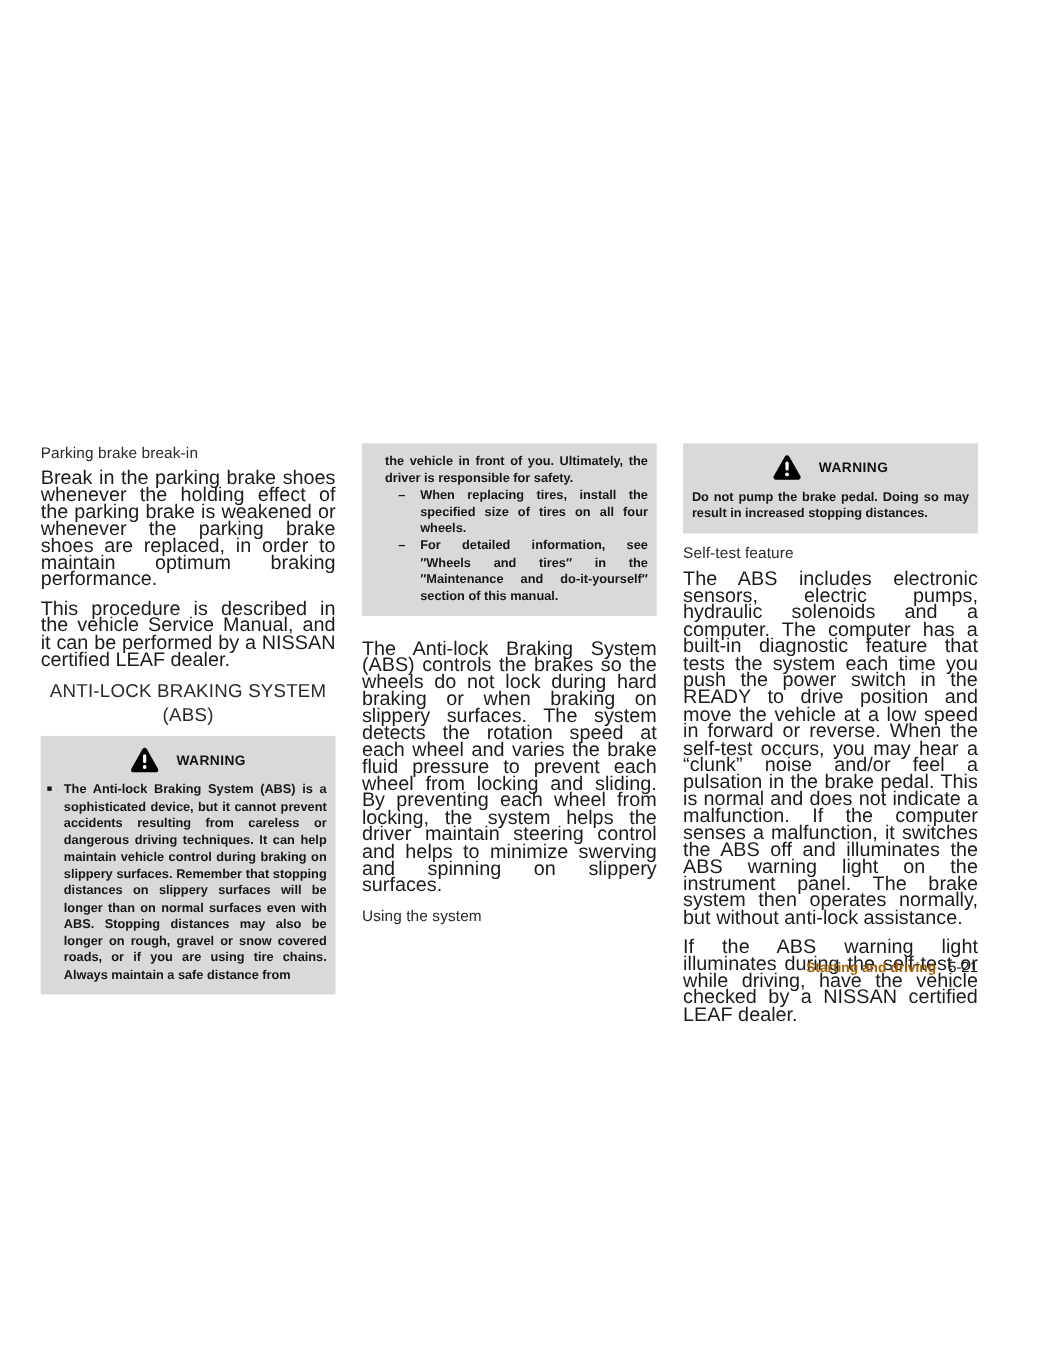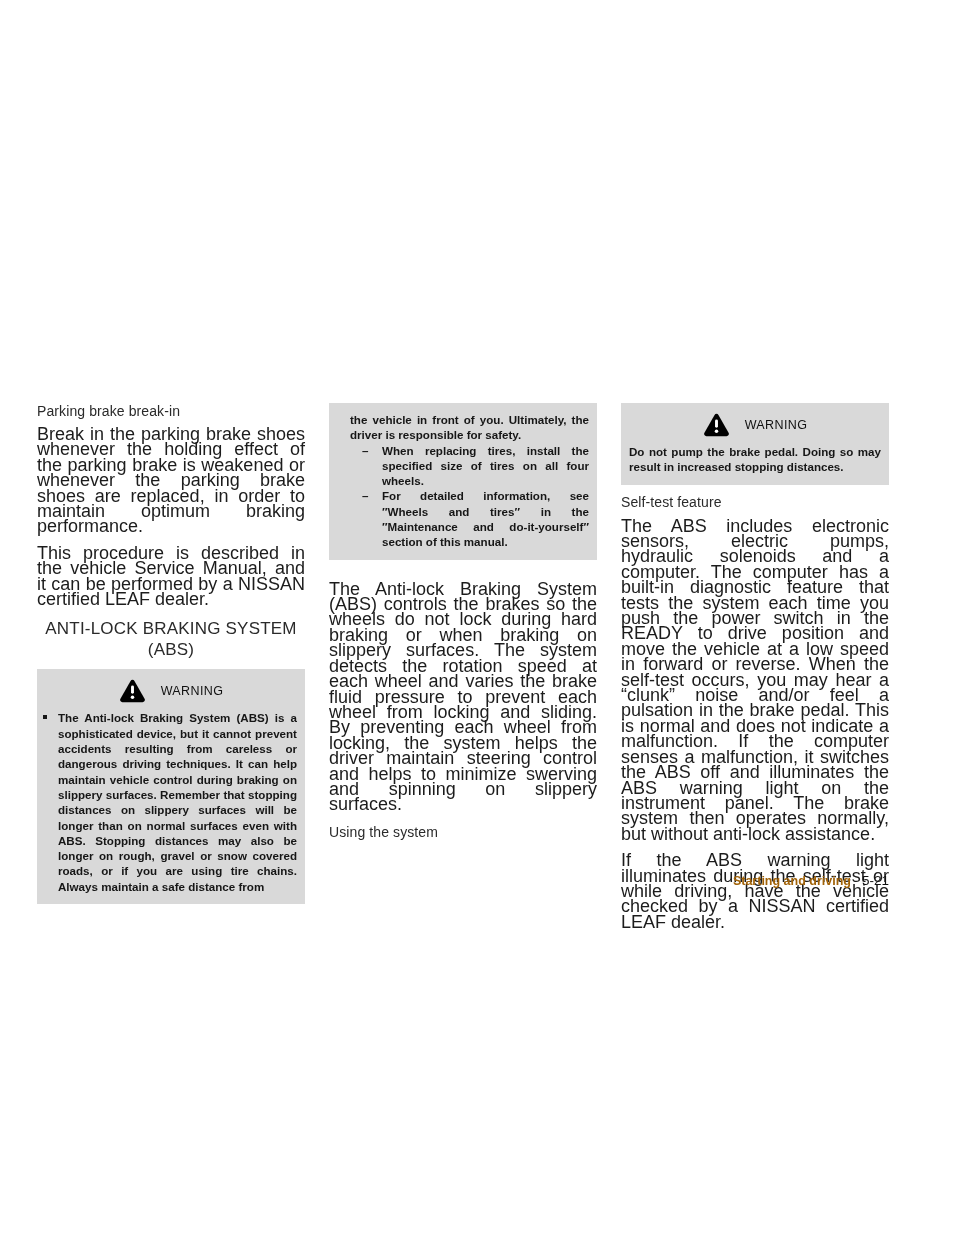--- a/index.html
+++ b/index.html
@@ -32,21 +32,21 @@
 
   .warning-box { background: #d9d9d9; padding: 7px 8px 10px 8px; }
   .warning-box.continuation { padding-top: 9px; }
   .col-right .warning-box { margin-bottom: 9px; }
 
   .warning-header {
     display: flex; align-items: center; justify-content: center;
     gap: 15px; margin: 2px 0 6px 0; height: 26px;
   }
   .warning-title {
-    font-weight: 400; font-size: 12.5px; color: #111;
+    font-weight: 700; font-size: 12.5px; color: #111;
     letter-spacing: 0.4px;
   }
   .w-icon { display: inline-flex; }
 
   .wtext {
     font-weight: 700; font-size: 11.6px; line-height: 15.3px;
     text-align: justify; color: #161616;
   }
   .wbullet { position: relative; padding-left: 13px; }
   .sq-marker {

